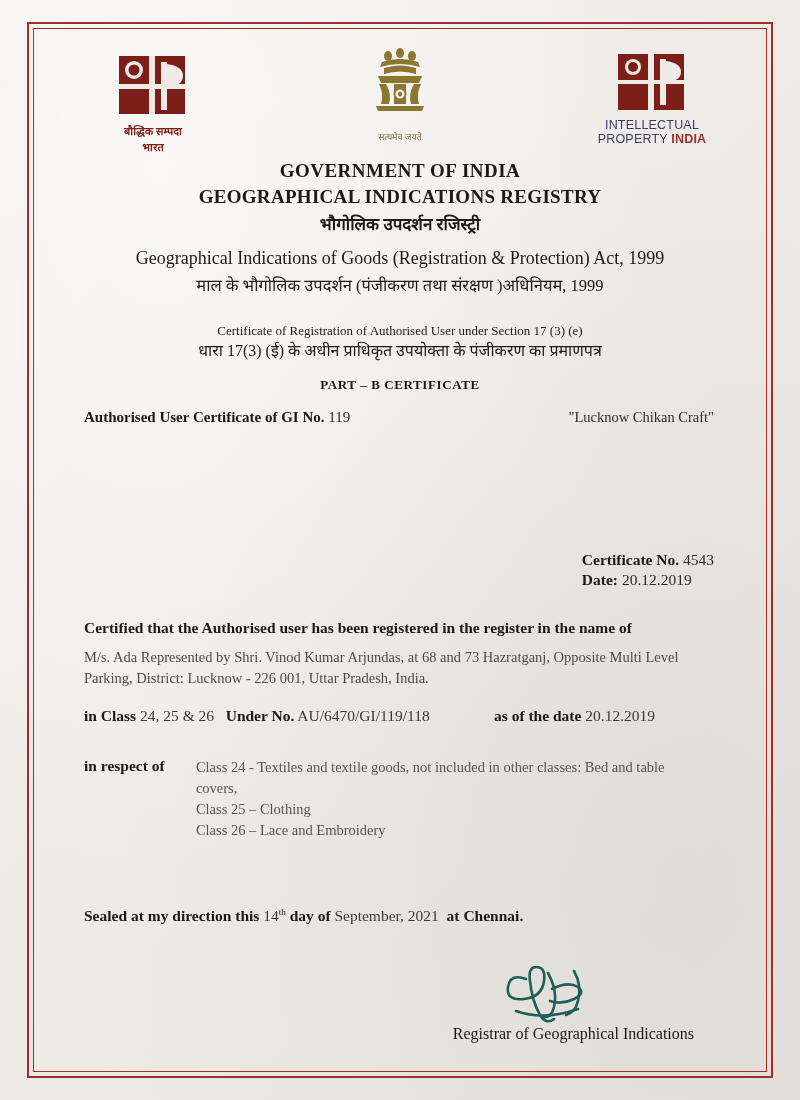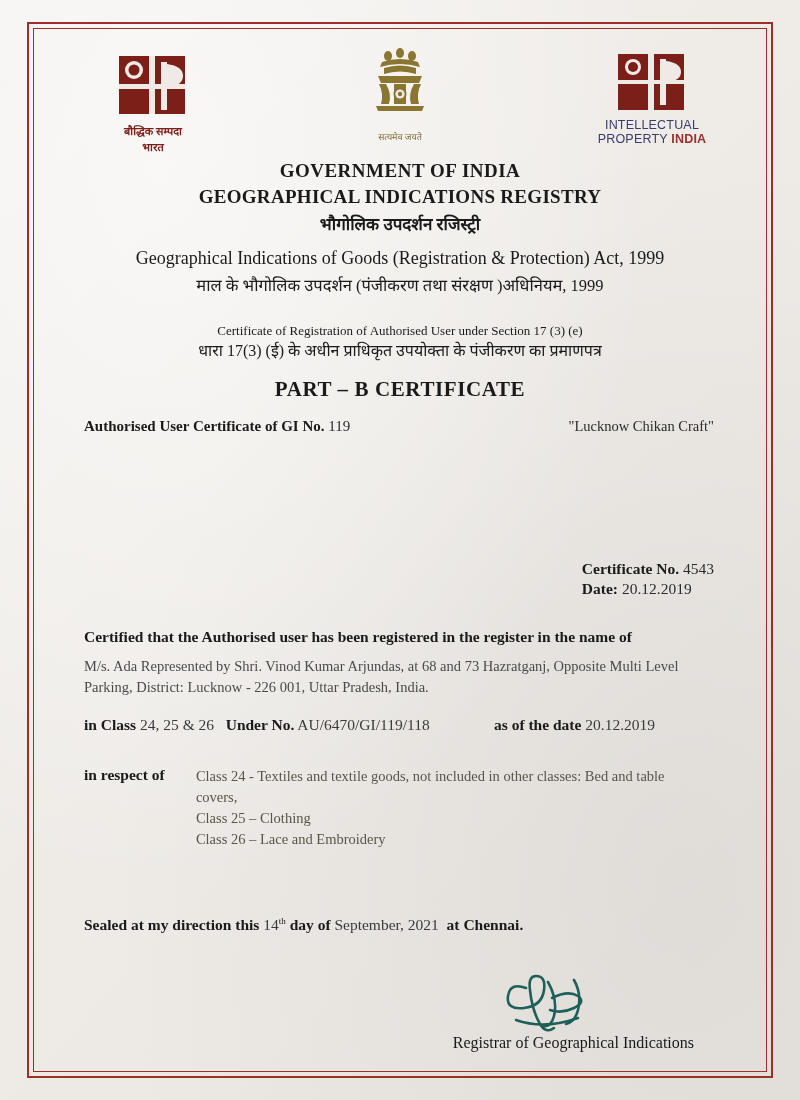--- a/index.html
+++ b/index.html
@@ -146,21 +146,21 @@
   }
   .t-cert {
     font-size: 13px;
     text-align: center;
   }
   .t-cert-hi {
     font-size: 16px;
     margin-bottom: 16px;
   }
   .t-part {
-    font-size: 21px;
+    font-size: 13px;
     font-weight: bold;
     letter-spacing: .6px;
     margin-bottom: 16px;
     font-family: Liberation Serif, serif;
   }
 
   
   .gi-line {
     position: relative;
     height: 24px;

